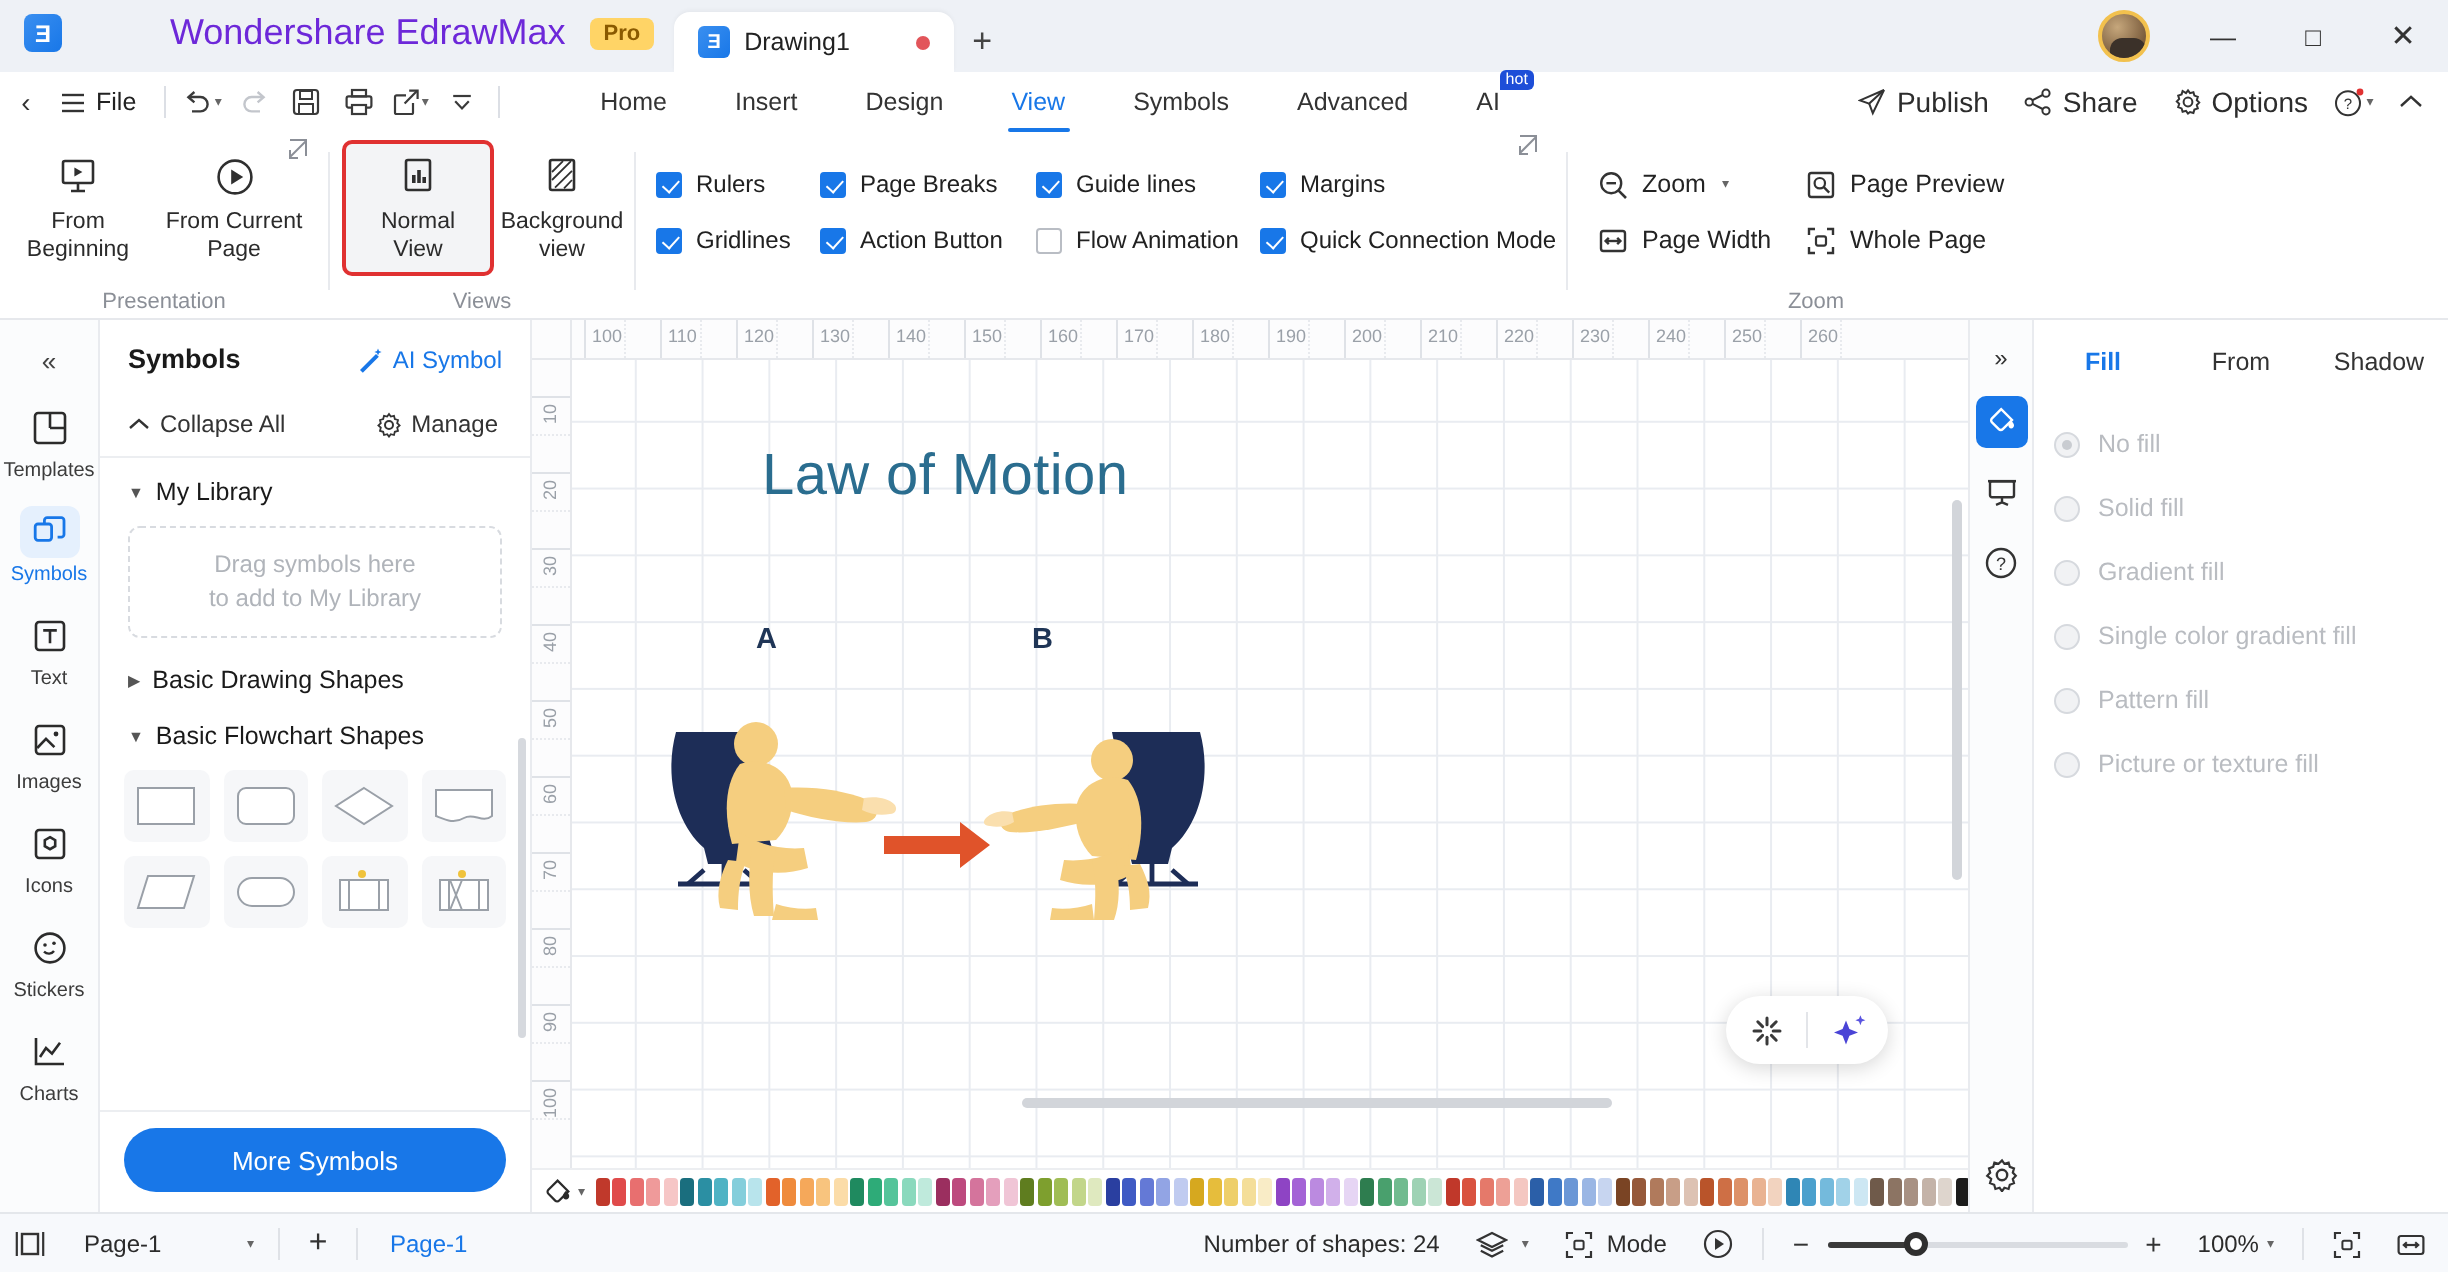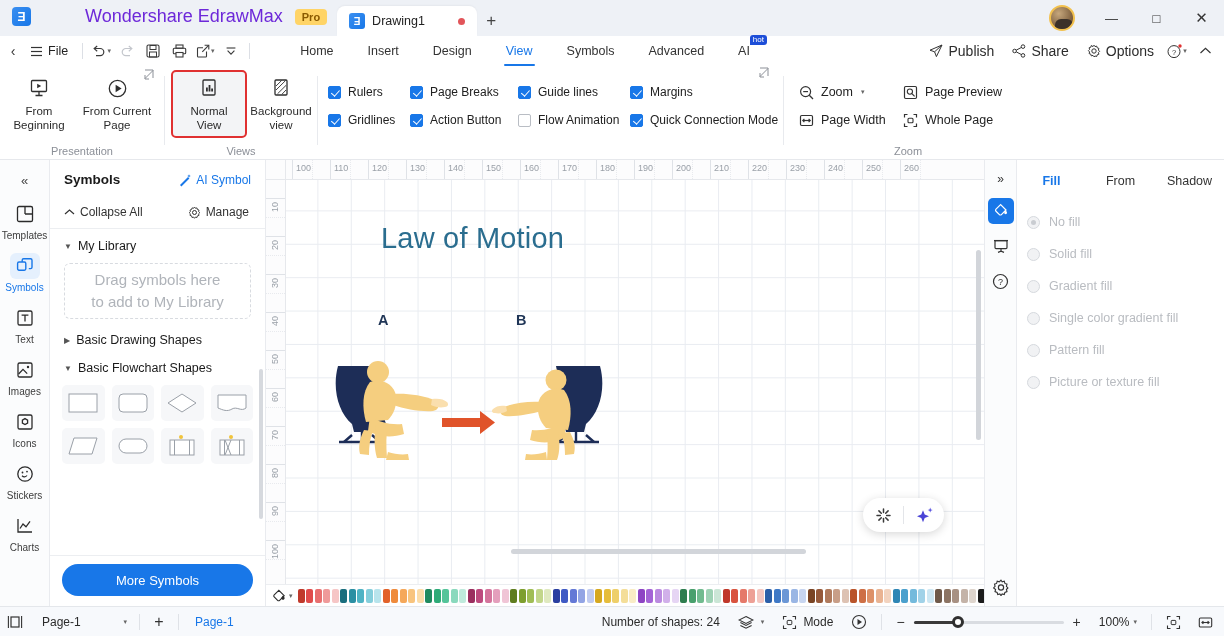--- a/index.html
+++ b/index.html
@@ -87,21 +87,21 @@
   .panel-title { font-size:13.5px; font-weight:bold; color:#1a1a1a; }
   .ai-symbol { font-size:12px; color:#1877e8; display:flex; align-items:center; gap:4px; }
   .searchbox { margin:2px 12px 0 12px; height:30px; border:1px solid #dcdfe5; border-radius:5px; display:flex; align-items:center; gap:7px; padding:0 9px; }
   .searchbox input { border:none; outline:none; font-size:12px; color:#888; width:100%; font-family:"Liberation Sans", sans-serif; background:transparent; }
   .panel-tools { display:flex; align-items:center; justify-content:space-between; padding:10px 16px 9px 14px; border-bottom:1px solid #eceef1; }
   .ptool { display:flex; align-items:center; gap:5px; font-size:12px; color:#333; }
   .panel-scroll { flex:1; overflow:hidden; position:relative; }
   .sec { padding:10px 14px 0 14px; }
   .sec-h { display:flex; align-items:center; gap:6px; font-size:12.5px; color:#1a1a1a; }
   .tri { font-size:8px; color:#555; display:inline-block; }
-  .droparea { margin:10px 0 0 0; height:56px; border:1px dashed #d8dbe0; border-radius:6px; display:flex; flex-direction:column; align-items:center; justify-content:center; color:#b0b4ba; font-size:15px; line-height:1.45; text-align:center; }
+  .droparea { margin:10px 0 0 0; height:56px; border:1px dashed #d8dbe0; border-radius:6px; display:flex; flex-direction:column; align-items:center; justify-content:center; color:#b0b4ba; font-size:12px; line-height:1.45; text-align:center; }
   .shapes { display:grid; grid-template-columns:repeat(4,1fr); gap:7px; padding:10px 12px 0 12px; }
   .shape-cell { height:36px; background:#f6f7f9; border-radius:5px; display:flex; align-items:center; justify-content:center; position:relative;}
   .panel-foot { padding:8px 12px 10px 12px; border-top:1px solid #eceef1; background:#fff; }
   .more-btn { width:100%; height:32px; background:#1877e8; color:#fff; border:none; border-radius:16px; font-size:13px; font-family:"Liberation Sans",sans-serif; }
   .pscroll-thumb { position:absolute; right:2px; top:140px; width:4px; height:150px; background:#d6d9de; border-radius:2px; }
 
   
   .canvaszone { flex:1; position:relative; background:#fff; min-width:0; display:flex; flex-direction:column; }
   .ruler-h { height:20px; background:#fcfcfd; border-bottom:1px solid #e6e8ec; position:relative; margin-left:20px; overflow:hidden; flex:0 0 20px;}
   .ruler-corner { position:absolute; left:0; top:0; width:20px; height:20px; background:#fcfcfd; border-right:1px solid #e6e8ec; border-bottom:1px solid #e6e8ec; z-index:3;}

